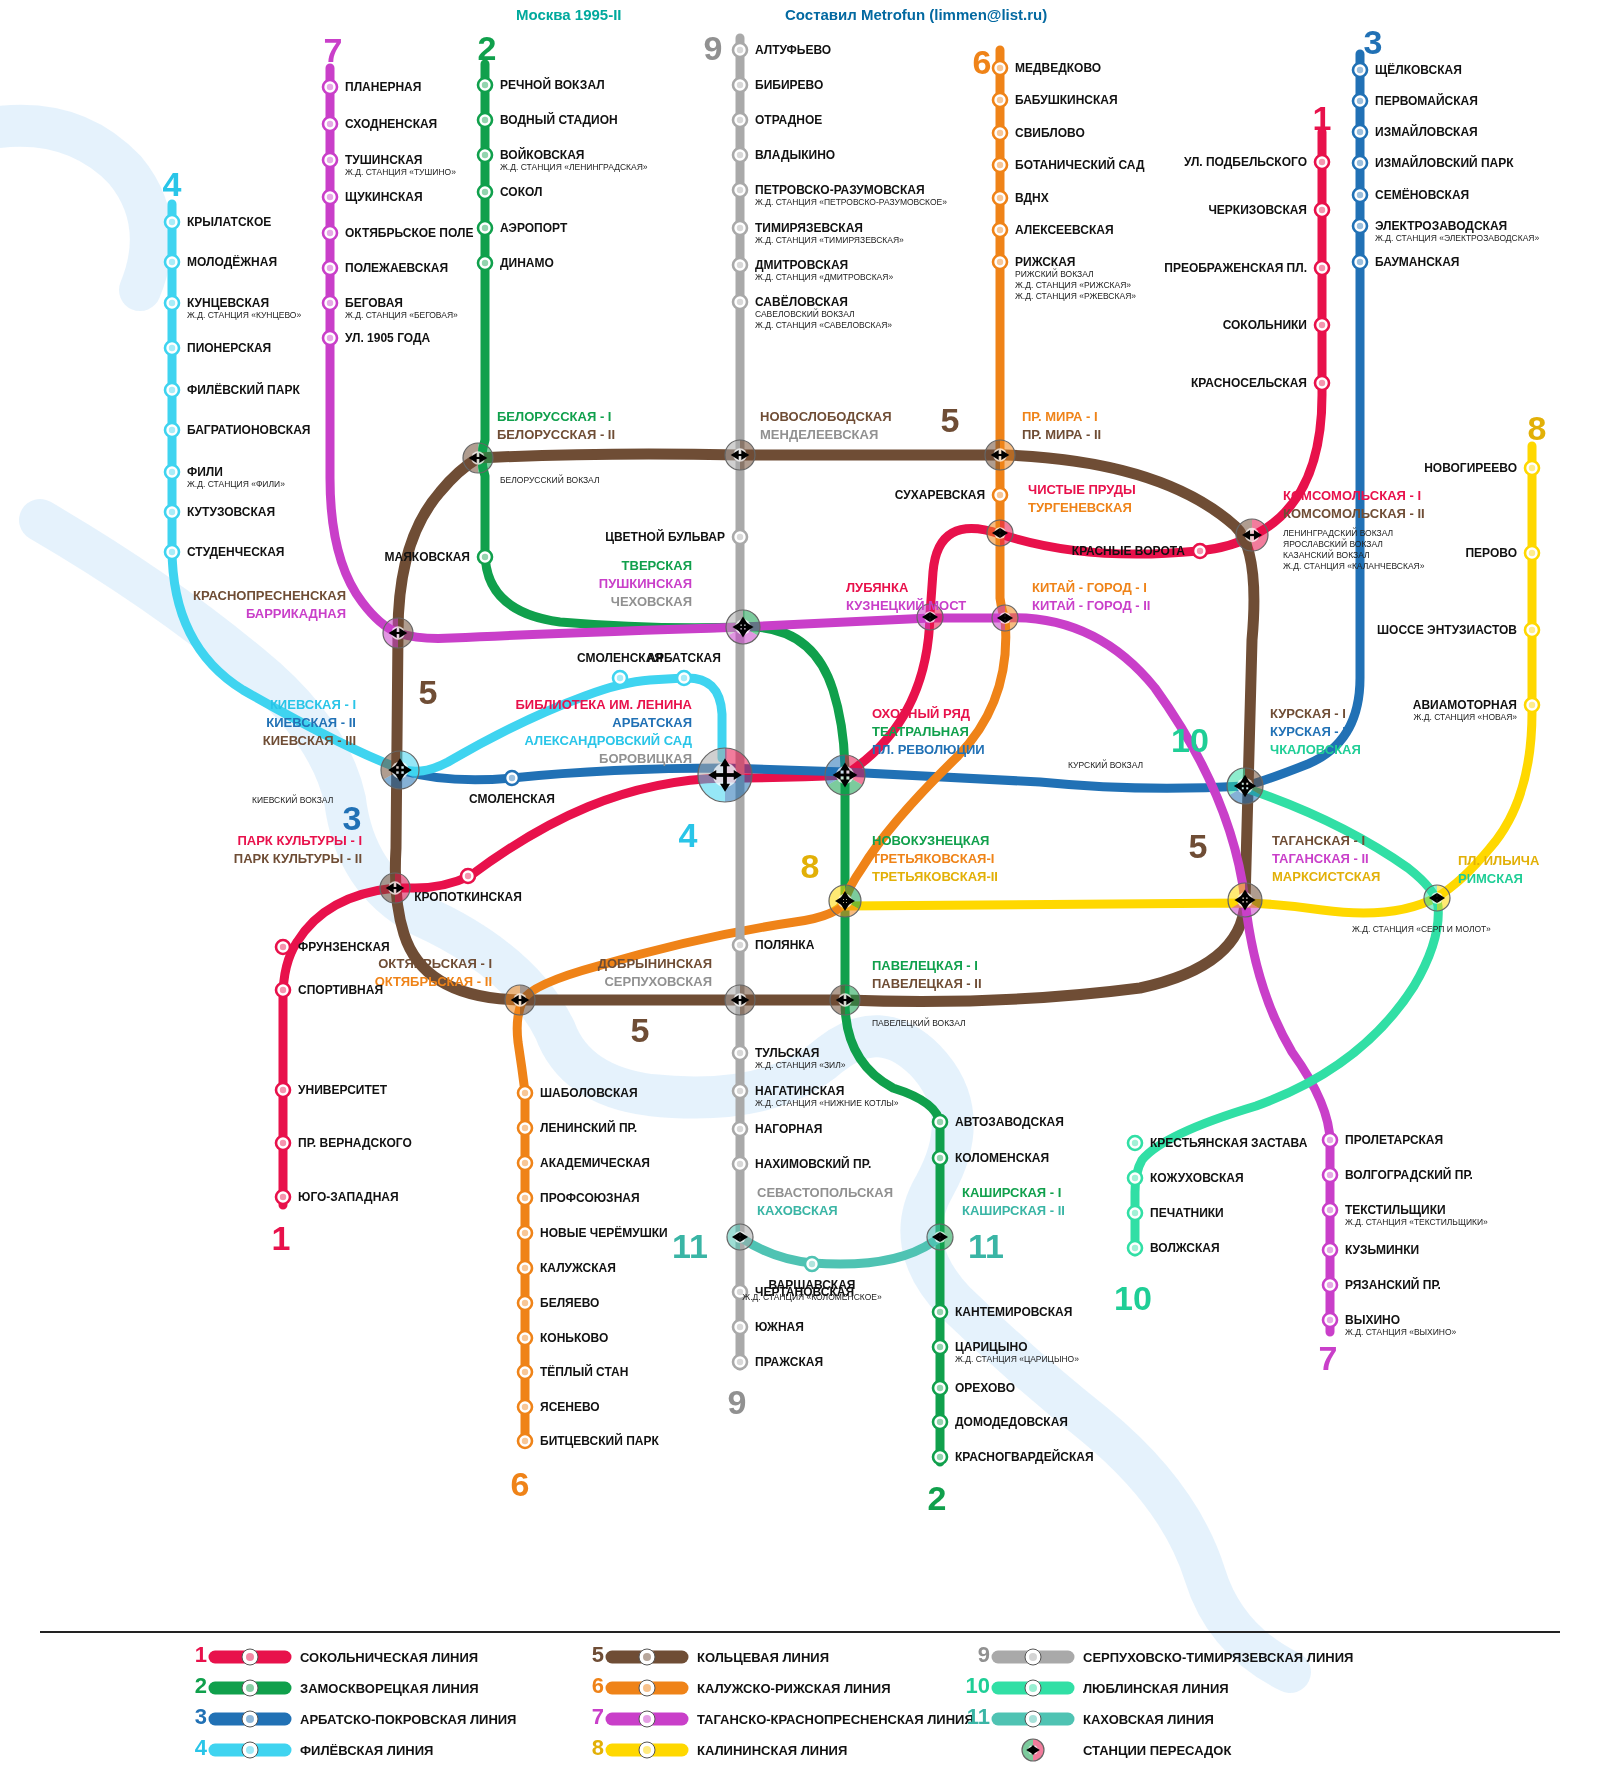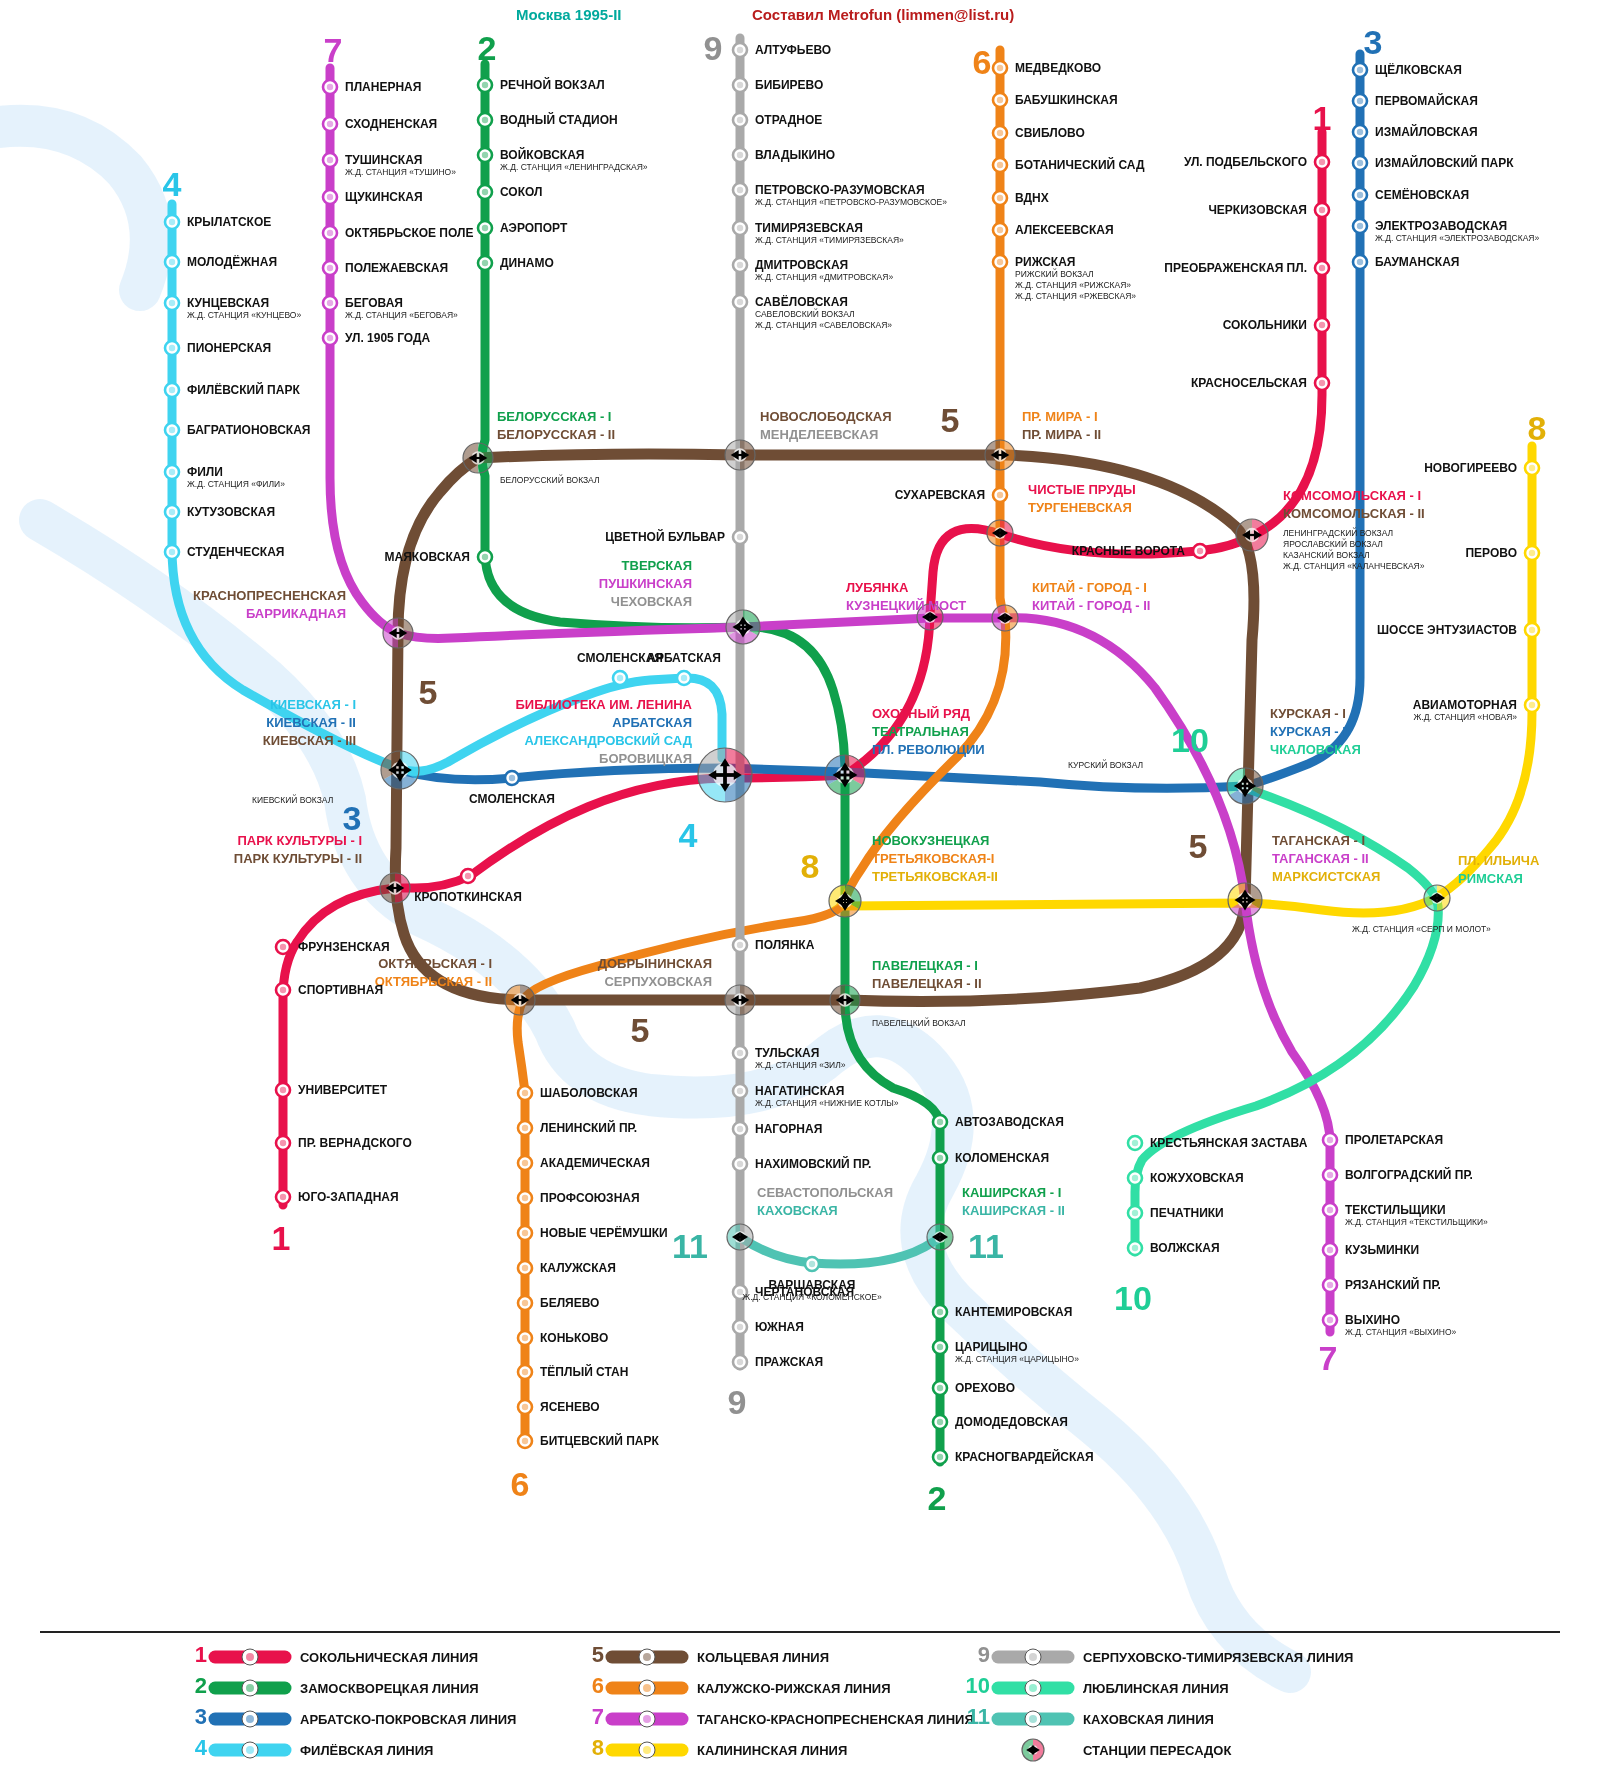--- a/index.html
+++ b/index.html
@@ -1,20 +1,20 @@
 <!DOCTYPE html>
 <html><head>
 <meta charset="utf-8">
 <style>
   html,body{margin:0;padding:0;background:#fff;}
   .map-wrap{position:relative;width:1600px;height:1790px;background:#ffffff;overflow:hidden;
             font-family:"Liberation Sans", sans-serif;}
   .hdr-text{position:absolute;font:bold 15px "Liberation Sans", sans-serif;white-space:nowrap;text-align:right;}
   .map-title{left:516px;top:6px;color:#00a99d;}
-  .map-credit{left:752px;top:6px;color:#b91c1c;}
+  .map-credit{left:785px;top:6px;color:#0369a1;}
   svg text{user-select:none;}
   .st{font:bold 12px "Liberation Sans", sans-serif;fill:#111;}
   .note{font:8.5px "Liberation Sans", sans-serif;fill:#222;}
   .hl{font:bold 13px "Liberation Sans", sans-serif;}
   .badge{font:bold 34px "Liberation Sans", sans-serif;}
   .lgnum{font:bold 22px "Liberation Sans", sans-serif;}
   .lgl{font:bold 13px "Liberation Sans", sans-serif;fill:#111;}
 </style>
 </head>
 <body>

